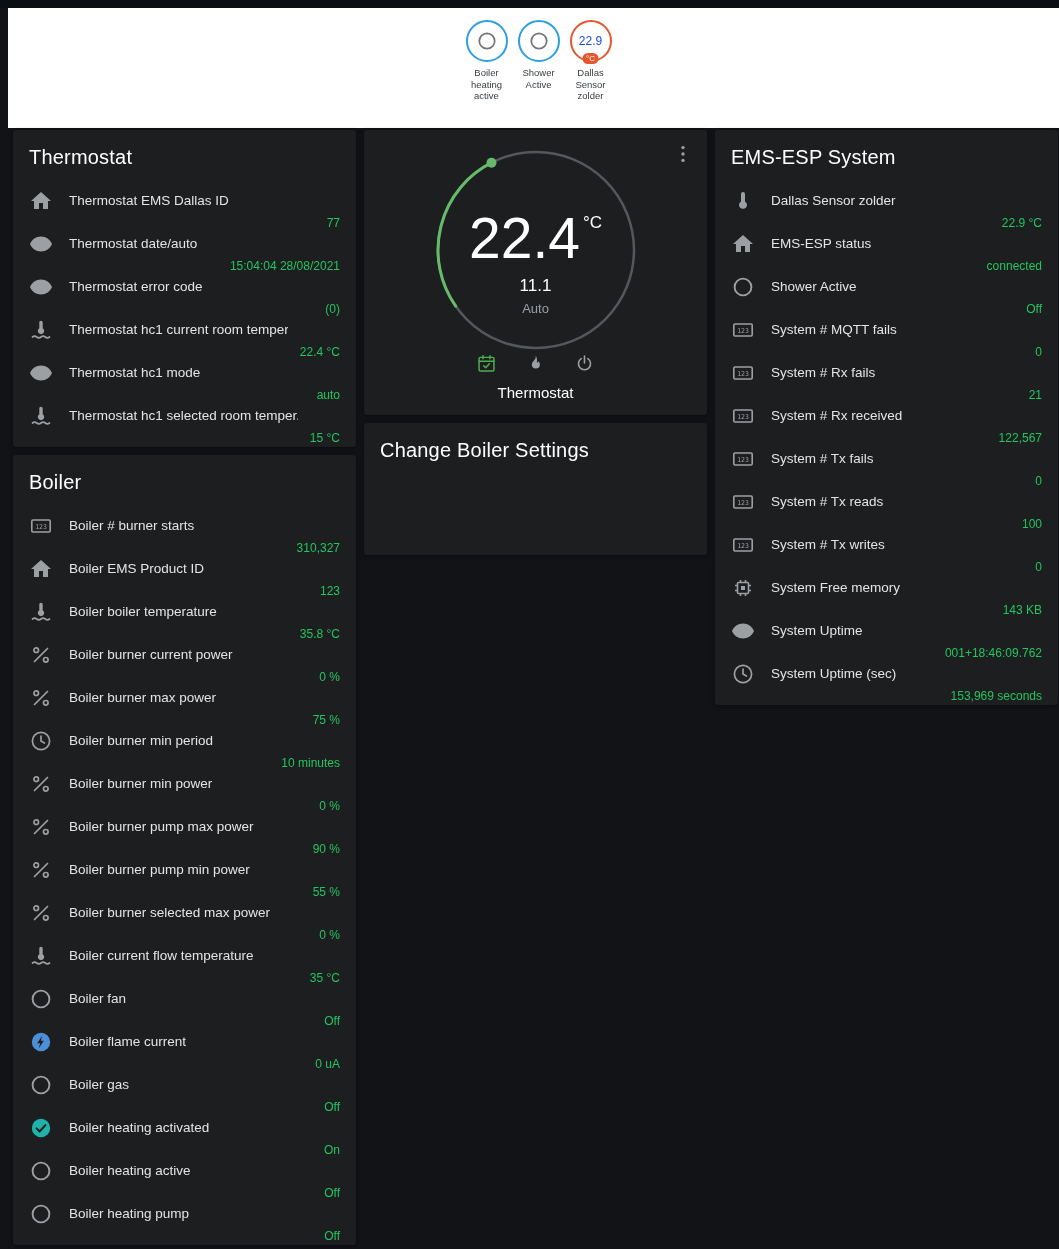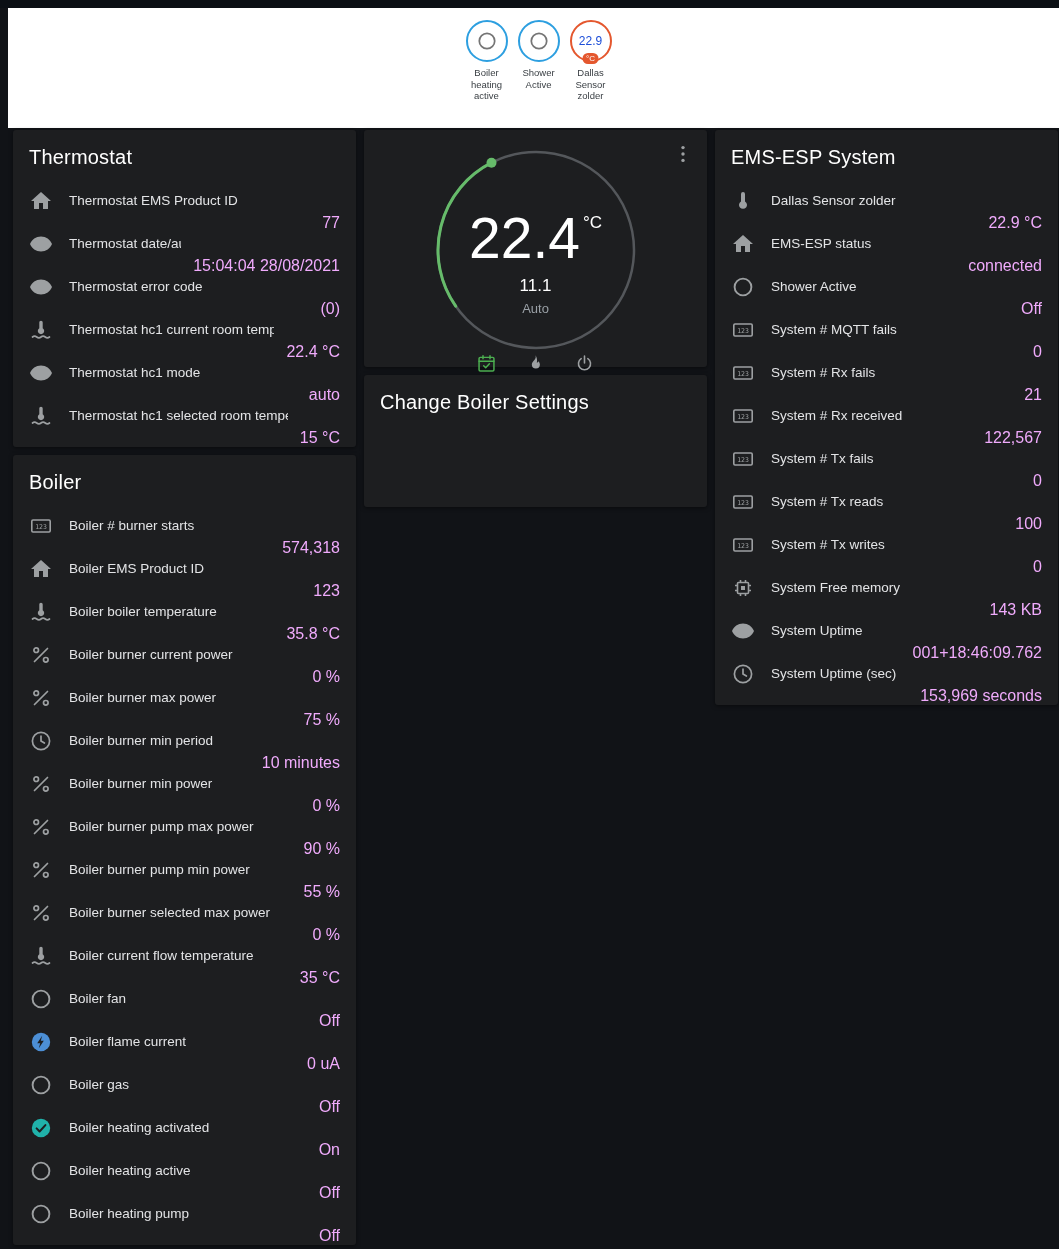--- a/index.html
+++ b/index.html
@@ -23,23 +23,23 @@
   .col { display:flex; flex-direction:column; gap:8px; min-width:0;border-radius:11px; }
   .card { background:#1d1e20; border-radius:3px; box-shadow:0 1px 4px rgba(0,0,0,.5); position:relative; }
   .card-title { font-size:20px; font-weight:400; color:#fff; padding:16px 16px 10px; letter-spacing:.2px; }
   .rows { padding-bottom:10px; }
   .row { height:43px; display:flex; align-items:center; padding:0 16px; cursor:pointer; }
   .icon { width:24px; height:24px; display:inline-flex; align-items:center; justify-content:center;
           color:#9da0a2; flex:none; }
   .icon svg { width:100%; height:100%; }
   .row .icon { margin-right:16px; }
   .lbl { font-size:13.5px; color:#e3e4e6; flex:1 1 auto; white-space:nowrap; overflow:hidden; }
-  .val { font-size:16px; color:#f0abfc; margin-left:12px; white-space:nowrap;margin-top:44px; }
-
-  .dial-card { height:237px; }
+  .val { font-size:12px; color:#22c55e; margin-left:12px; white-space:nowrap;margin-top:44px; }
+
+  .dial-card { height:285px; }
   .menu-dots { position:absolute; top:12px; right:12px; cursor:pointer; }
   .dial-wrap { position:absolute; left:50%; top:14px; transform:translateX(-50%);
                width:212px; height:212px; cursor:pointer; }
   .dial-wrap svg.arc { position:absolute; inset:0; }
   .dial-center { position:absolute; inset:0; padding-top:26px; display:flex; flex-direction:column;
                  align-items:center; justify-content:center; text-align:center; }
   .temp-big { color:#fff; line-height:1; display:flex; align-items:flex-start; }
   .temp-num { font-size:57px; font-weight:400; }
   .temp-unit { font-size:17px; margin-left:3px; margin-top:4px; }
   .setpoint { font-size:17px; color:#fff; margin-top:9px; }
@@ -99,21 +99,21 @@
   <div class="col">
     <div class="card">
       <div class="card-title">Thermostat</div>
       <div class="rows">
           <div class="row">
             <span class="icon">
               <svg viewBox="0 0 24 24" fill="currentColor">
                 <path d="M10 20v-6h4v6h5v-8h3L12 3 2 12h3v8h5z"></path>
               </svg>
             </span>
-            <span class="lbl">Thermostat EMS Product ID</span>
+            <span class="lbl">Thermostat EMS Dallas ID</span>
             <span class="val">77</span>
           </div>
           <div class="row">
             <span class="icon">
               <svg viewBox="0 0 24 24" fill="currentColor">
                 <path d="M12 9a3 3 0 013 3 3 3 0 01-3 3 3 3 0 01-3-3 3 3 0 013-3m0-4.5c5 0 9.27 3.11 11 7.5-1.73 4.39-6 7.5-11 7.5S2.73 16.39 1 12c1.73-4.39 6-7.5 11-7.5z"></path>
               </svg>
             </span>
             <span class="lbl">Thermostat date/auto</span>
             <span class="val">15:04:04 28/08/2021</span>
@@ -162,21 +162,21 @@
       <div class="card-title">Boiler</div>
       <div class="rows">
           <div class="row">
             <span class="icon">
               <svg viewBox="0 0 24 24" fill="none" stroke="currentColor" stroke-width="1.6">
                 <rect x="2.8" y="6" width="18.4" height="12" rx="1.2"></rect>
                 <text x="12" y="14.8" text-anchor="middle" font-size="6.5" fill="currentColor" stroke="none" font-family="DejaVu Sans Mono, monospace">123</text>
               </svg>
             </span>
             <span class="lbl">Boiler # burner starts</span>
-            <span class="val">574,318</span>
+            <span class="val">310,327</span>
           </div>
           <div class="row">
             <span class="icon">
               <svg viewBox="0 0 24 24" fill="currentColor">
                 <path d="M10 20v-6h4v6h5v-8h3L12 3 2 12h3v8h5z"></path>
               </svg>
             </span>
             <span class="lbl">Boiler EMS Product ID</span>
             <span class="val">123</span>
           </div>

